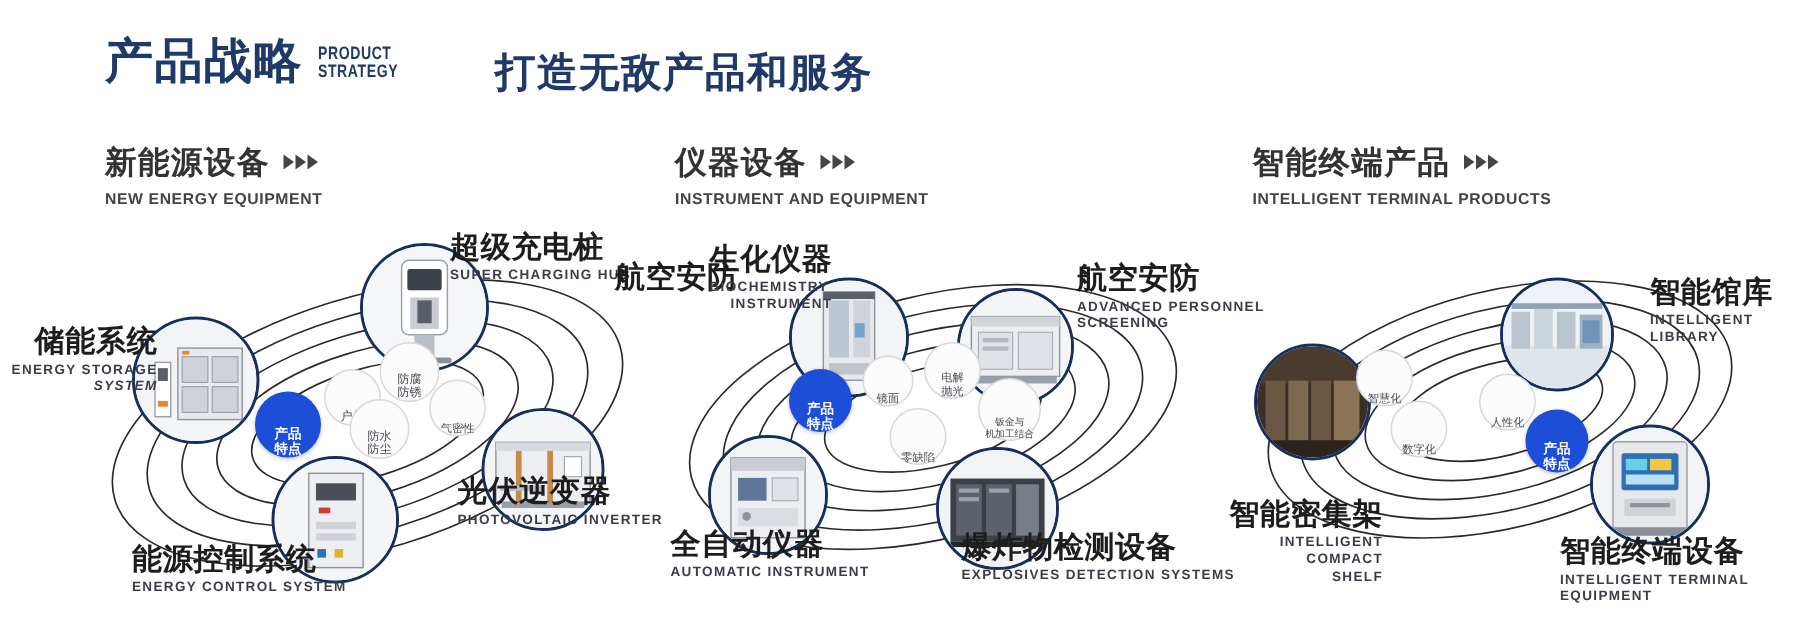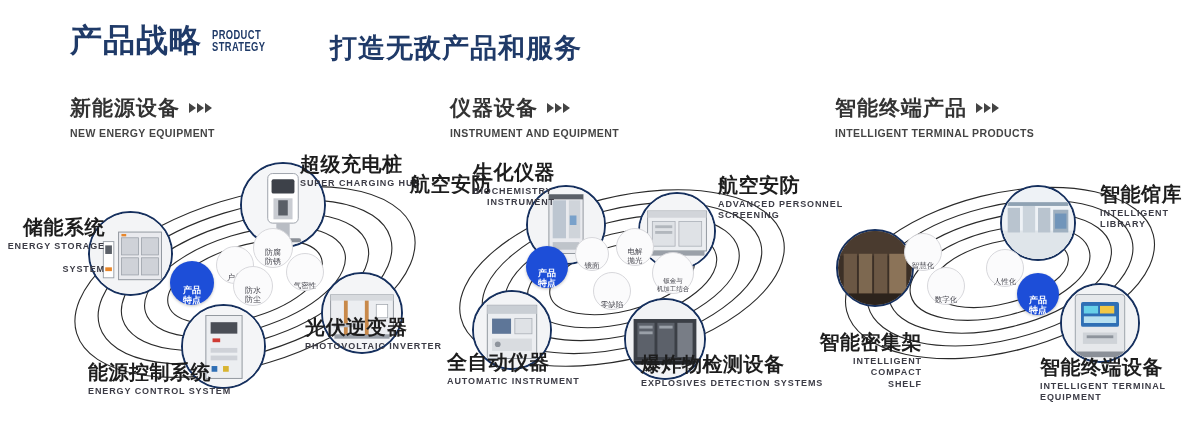--- a/index.html
+++ b/index.html
@@ -225,21 +225,21 @@
       </div>
     </div>
     <div class="fb" style="left:246px;top:103px;width:38px;height:38px;font-size:7.5px;">
       <span>气密性</span>
     </div>
   </div>
 
   <div class="lbl right" style="left:0px;top:215px;width:105px;">
     <div class="cn">储能系统</div>
     <div class="en">ENERGY STORAGE</div>
-    <div class="en" style="margin-top:12px;">SYSTEM</div>
+    <div class="en" style="margin-top:0;font-style:italic;">SYSTEM</div>
   </div>
 
   <div class="lbl left" style="left:300px;top:152px;">
     <div class="cn">超级充电桩</div>
     <div class="en">SUPER CHARGING HUB</div>
   </div>
 
   <div class="lbl left" style="left:305px;top:315px;">
     <div class="cn">光伏逆变器</div>
     <div class="en">PHOTOVOLTAIC INVERTER</div>

